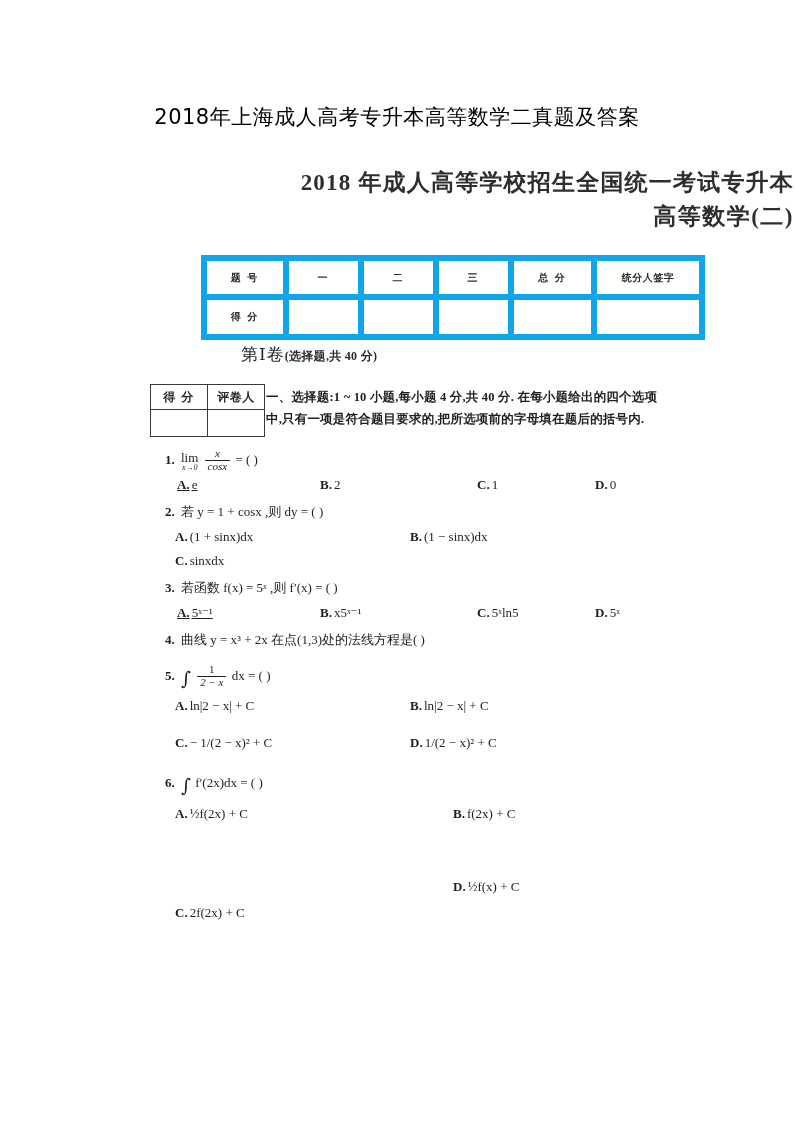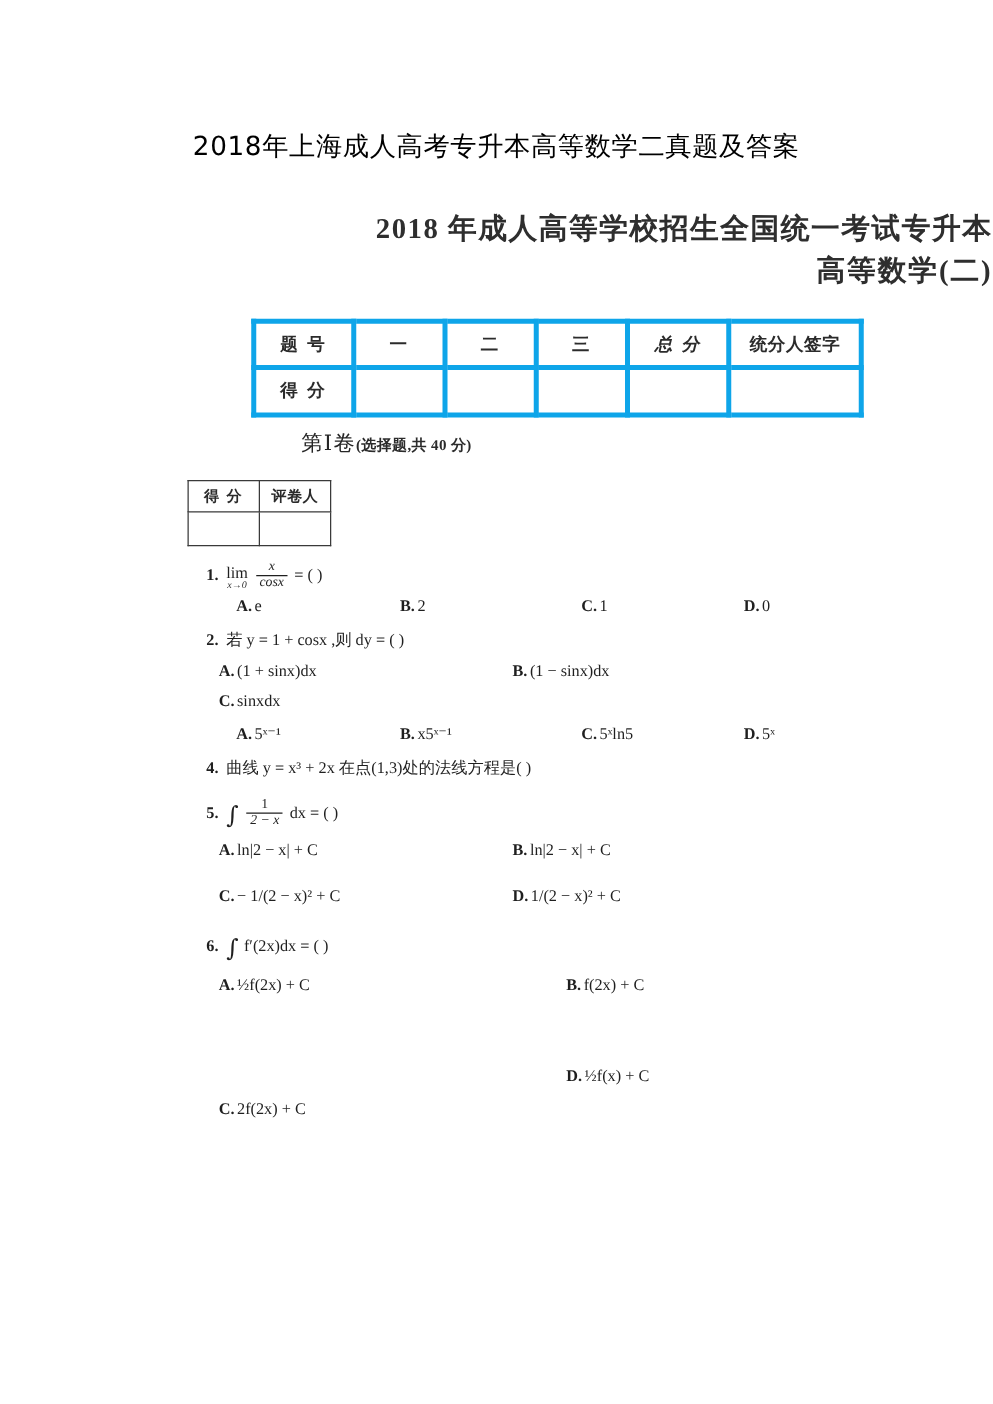--- a/index.html
+++ b/index.html
@@ -62,32 +62,32 @@
   
   .score-table {
     position: absolute;
     left: 201px;
     top: 255px;
     width: 417px;
     border-collapse: collapse;
     table-layout: fixed;
   }
   .score-table td {
-    border: 4px solid #0ea5e9;
+    border: 6px solid #0ea5e9;
     height: 31px;
     text-align: center;
     vertical-align: middle;
-    font-size: 14px;
+    font-size: 10px;
     font-weight: bold;
     color: #2b2b2b;
     letter-spacing: 2px;
   }
   .score-table .c-label { width: 74px; }
   .score-table .c-num   { width: 67px; }
-  .score-table .c-total { width: 75px; font-style: italic; }
+  .score-table .c-total { width: 75px; }
   .score-table .c-sign  { width: 100px; letter-spacing: 0.5px; }
   .score-table tr.blank td { height: 32px; }
 
   
   .section-heading {
     position: absolute;
     left: 197px;
     top: 343px;
     white-space: nowrap;
   }
@@ -169,23 +169,23 @@
   .opt {
     font-size: 13px;
     color: #1f1f1f;
     line-height: 24px;
     white-space: nowrap;
   }
   .opt-letter { font-weight: bold; margin-right: 2px; }
 
   
   .cols4 { height: 24px; }
-  .cols4 .o1 { position: absolute; left: 24px; }
+  .cols4 .o1 { position: absolute; left: 12px; text-decoration: underline; }
   .cols4 .o2 { position: absolute; left: 155px; }
-  .cols4 .o3 { position: absolute; left: 300px; }
+  .cols4 .o3 { position: absolute; left: 312px; }
   .cols4 .o4 { position: absolute; left: 430px; }
 
   
   .cols2 {
     display: grid;
     grid-template-columns: 235px 1fr;
     row-gap: 0px;
     padding-left: 10px;
   }
 
@@ -273,20 +273,21 @@
       <td class="g-a">得 分</td>
       <td class="g-b">评卷人</td>
     </tr>
     <tr class="blank">
       <td class="g-a"></td>
       <td class="g-b"></td>
     </tr>
   </tbody>
     </table>
 
+  <div class="instruction">一、选择题:1 ~ 10 小题,每小题 4 分,共 40 分. 在每小题给出的四个选项中,只有一项是符合题目要求的,把所选项前的字母填在题后的括号内.</div>
 
   <div class="questions">
 
     <div class="q-block">
       <div class="q-stem">
         <span class="q-num">1.</span>
         <span class="lim">
           <span class="lm">lim</span>
           <span class="sub">x→0</span>
         </span>
@@ -310,20 +311,24 @@
         <span>若 y = 1 + cosx ,则 dy = (          )</span>
       </div>
       <div class="q-opts cols2">
         <span class="opt"><span class="opt-letter">A.</span><span>(1 + sinx)dx</span></span>
         <span class="opt"><span class="opt-letter">B.</span><span>(1 − sinx)dx</span></span>
         <span class="opt"><span class="opt-letter">C.</span><span>sinxdx</span></span>
       </div>
     </div>
 
     <div class="q-block">
+      <div class="q-stem">
+        <span class="q-num">3.</span>
+        <span>若函数 f(x) = 5ˣ ,则 f′(x) = (          )</span>
+      </div>
       <div class="q-opts cols4">
         <span class="opt o1"><span class="opt-letter">A.</span><span>5ˣ⁻¹</span></span>
         <span class="opt o2"><span class="opt-letter">B.</span><span>x5ˣ⁻¹</span></span>
         <span class="opt o3"><span class="opt-letter">C.</span><span>5ˣln5</span></span>
         <span class="opt o4"><span class="opt-letter">D.</span><span>5ˣ</span></span>
       </div>
     </div>
 
     <div class="q-block">
       <div class="q-stem">

